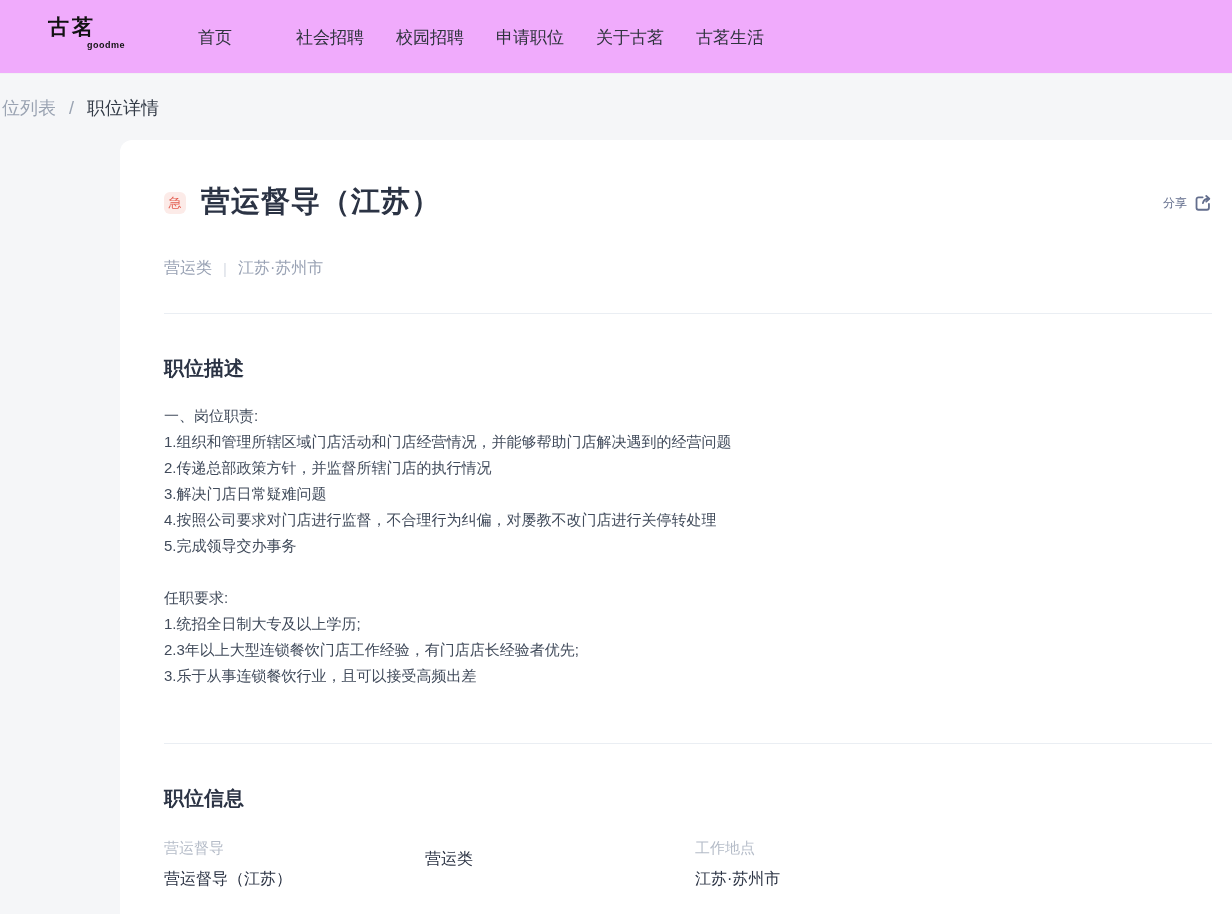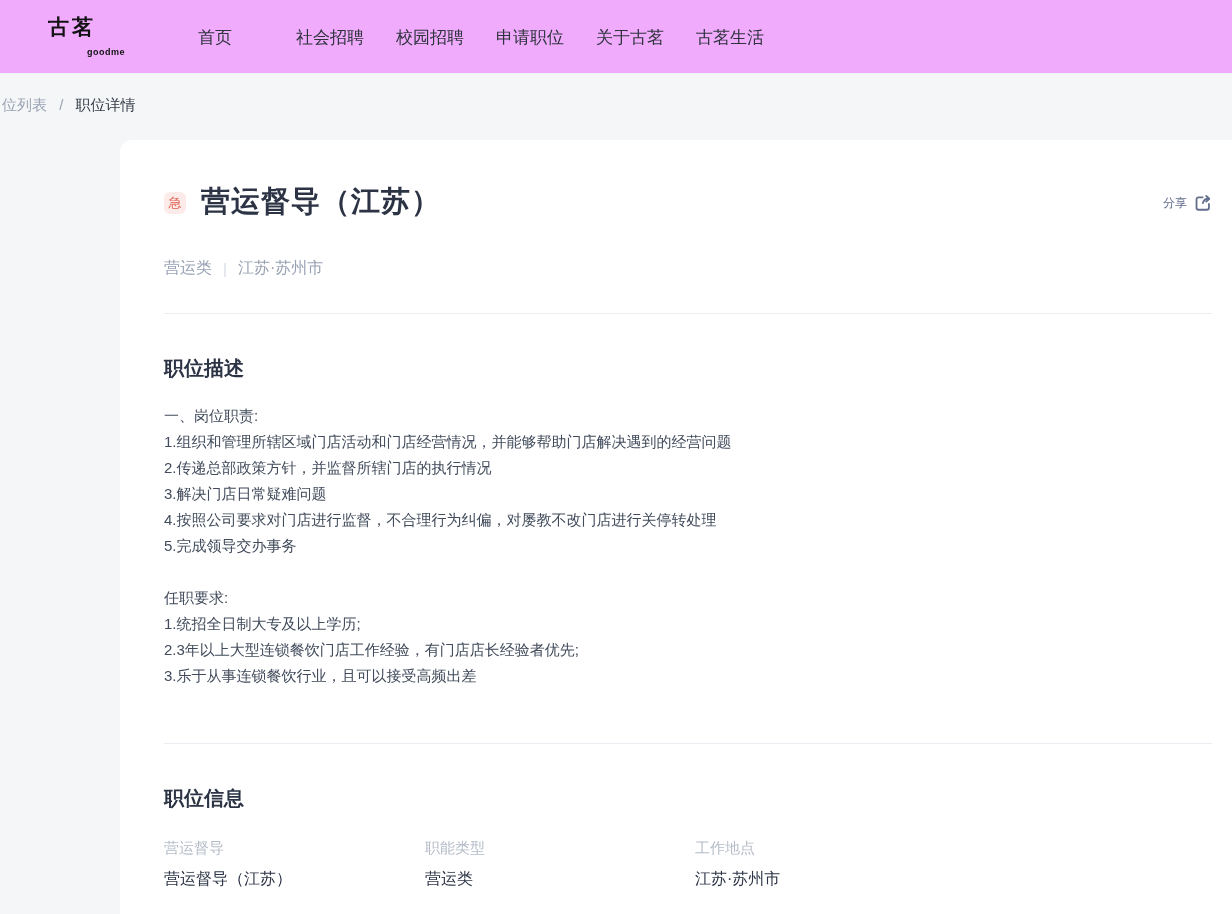--- a/index.html
+++ b/index.html
@@ -5,28 +5,28 @@
   * { margin:0; padding:0; box-sizing:border-box; }
   html,body { width:1232px; height:914px; overflow:hidden; background:#ffffff;
               font-family:"Liberation Sans","DejaVu Sans",sans-serif; }
   .viewport { position:relative; width:1232px; height:914px; overflow:hidden; }
 
   
   .header { position:absolute; top:0; left:0; right:0; height:74px; background:#f0abfc;
             border-bottom:1px solid #f0f1f4; z-index:3; }
   .logo { position:absolute; left:48px; top:15px; cursor:pointer; }
   .logo-cn { font-size:21px; font-weight:bold; color:#111111; letter-spacing:3px; line-height:24px; }
-  .logo-en { font-size:9px; font-weight:bold; color:#111111; letter-spacing:0.5px; line-height:10px; margin-top:8px;padding-left:39px; }
+  .logo-en { font-size:9px; font-weight:bold; color:#111111; letter-spacing:0.5px; line-height:10px; margin-top:1px;padding-left:39px; }
   .nav { position:absolute; left:198px; top:0; height:74px; display:flex; align-items:center; gap:32px; }
   .nav-item { font-size:17px; color:#2e333d; cursor:pointer; white-space:nowrap; }
   .nav-item:first-child { margin-right:32px; }
 
   
   .page-bg { position:absolute; top:74px; left:0; right:0; bottom:0; background:#f5f6f8; z-index:1; }
-  .breadcrumb { position:absolute; top:96px; left:2px; z-index:2; font-size:15px; color:#9aa3b2; }
+  .breadcrumb { position:absolute; top:96px; left:2px; z-index:2; font-size:18px; color:#9aa3b2; }
   .breadcrumb .crumb-parent { color:#9aa3b2; cursor:pointer; }
   .breadcrumb .crumb-sep { margin:0 8px; color:#9aa3b2; }
   .breadcrumb .crumb-current { color:#323a46; }
 
   
   .card { position:absolute; top:140px; left:120px; right:-60px; bottom:-40px;
           background:#ffffff; border-radius:12px 0 0 0; z-index:2;
           padding:0 80px 0 44px; }
 
   .title-row { padding-top:42px; display:flex; align-items:center; height:82px; }
@@ -131,21 +131,20 @@
     <div class="divider divider-2"></div>
 
     <div class="section-heading heading-info">职位信息</div>
 
     <div class="info-grid">
       <div>
         <div class="info-label">营运督导</div>
         <div class="info-value">营运督导（江苏）</div>
       </div>
       <div>
-        <div class="info-label">职能类型</div>
         <div class="info-value">营运类</div>
       </div>
       <div>
         <div class="info-label">工作地点</div>
         <div class="info-value">江苏·苏州市</div>
       </div>
     </div>
 
   </div>
 </div>

